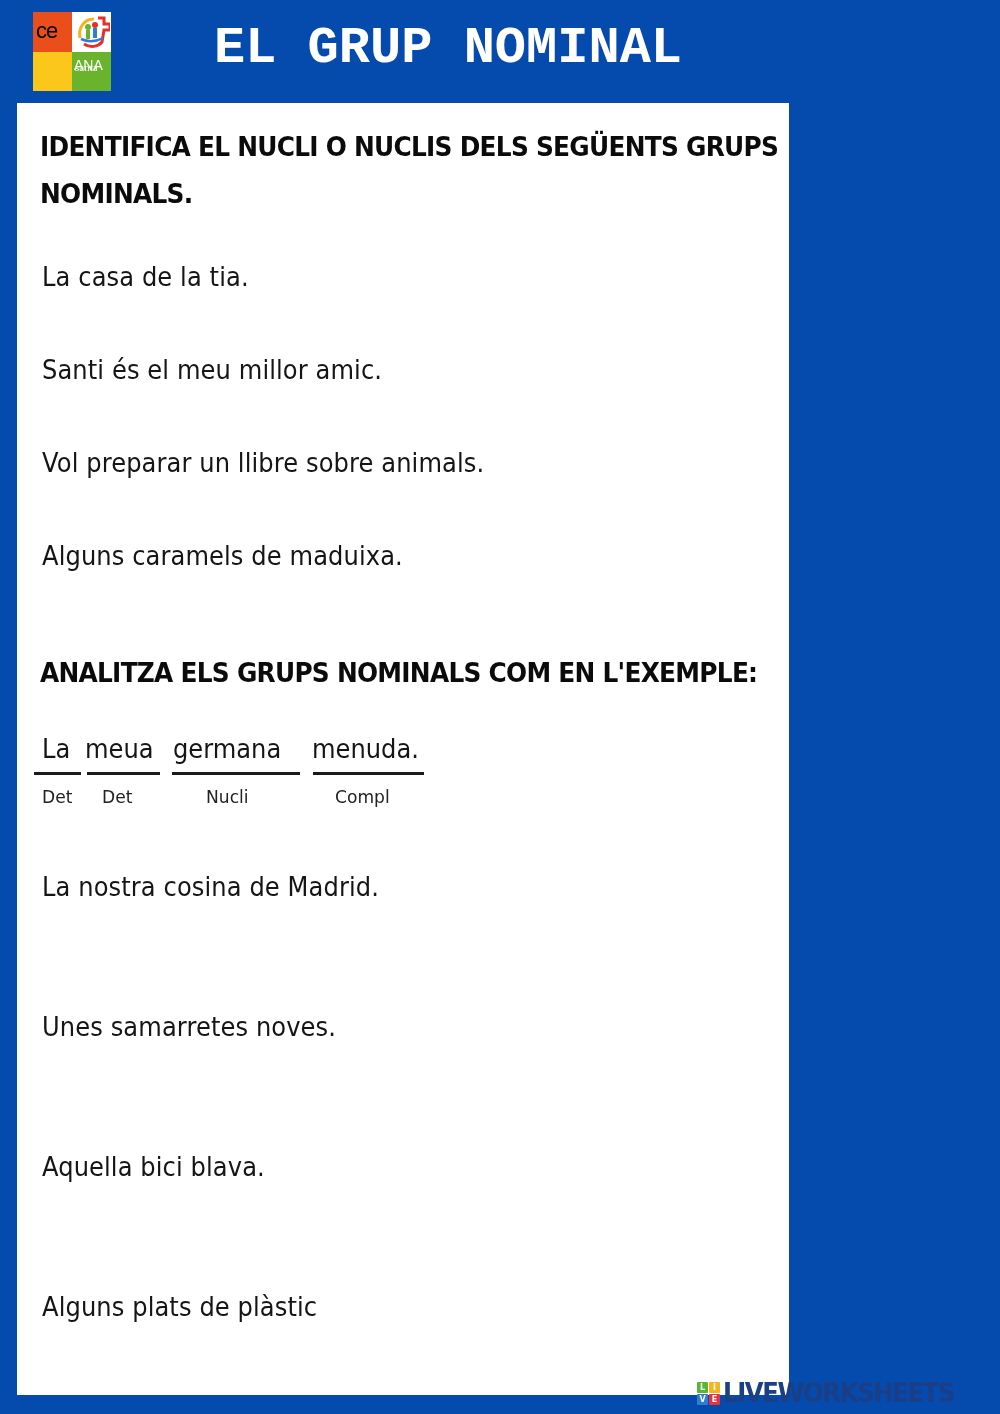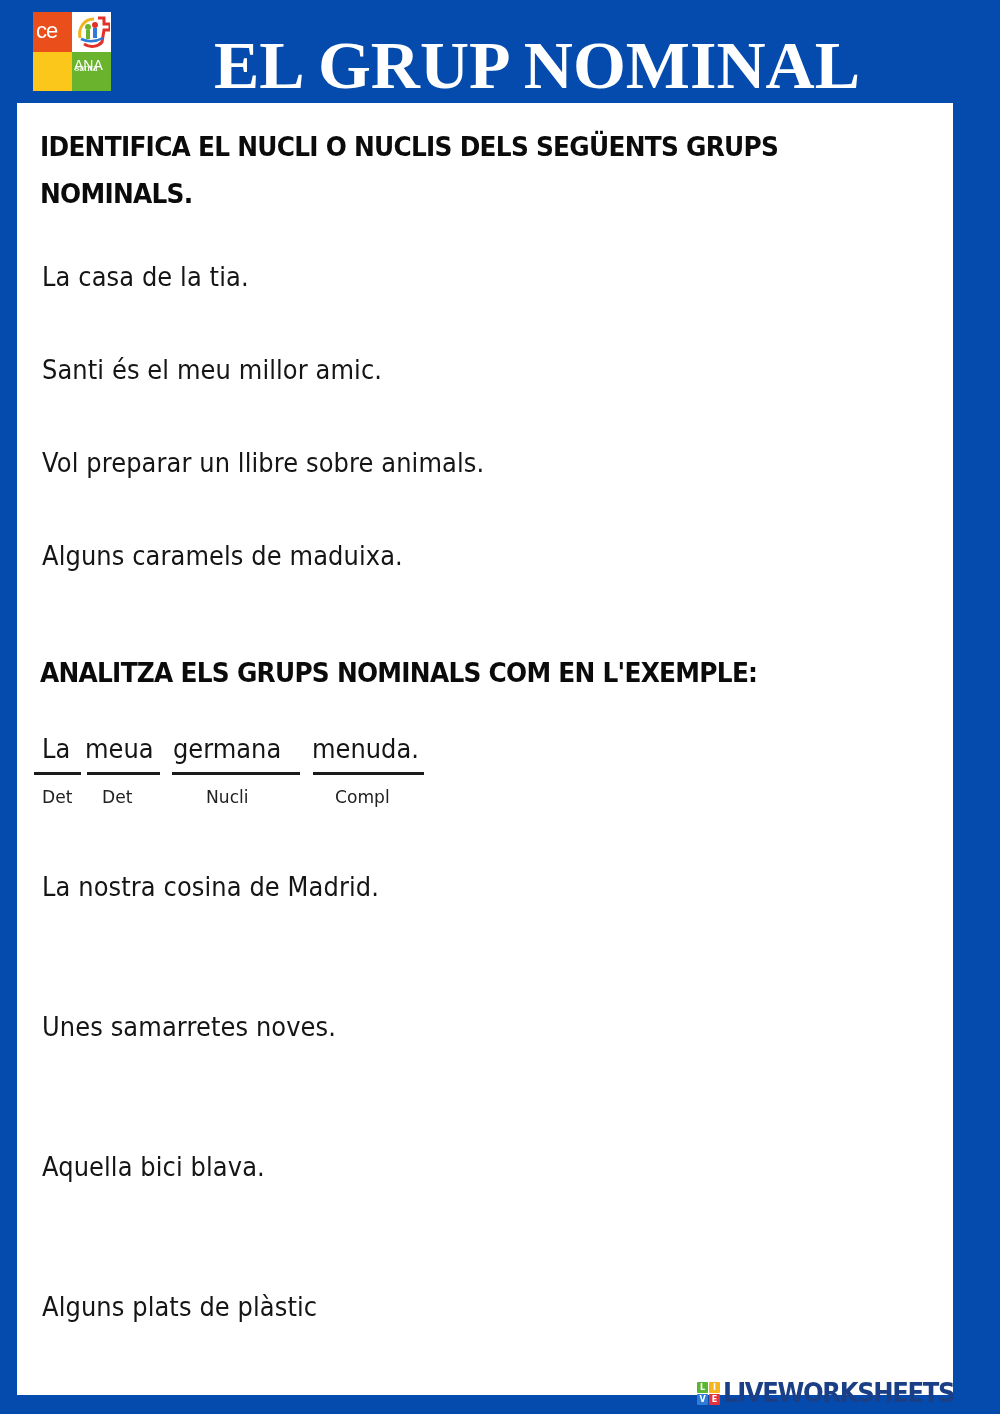--- a/index.html
+++ b/index.html
@@ -24,21 +24,21 @@
       grid-template-columns: 39px 39px;
       grid-template-rows: 40px 39px;
     }
     .logo .q { position: relative; overflow: hidden; }
     .logo .q-tl { background: #e94e1b; }
     .logo .q-tr { background: #ffffff; }
     .logo .q-bl { background: #fcc71b; }
     .logo .q-br { background: #6ab42d; }
     .logo .ce {
       position: absolute; left: 3px; top: 8px;
-      color: #ffffff;
+      color: #000000;
       font-family: "Liberation Sans", sans-serif;
       font-size: 22px; letter-spacing: -1px;
       line-height: 1;
       text-align: right;
     }
     .logo .santa {
       position: absolute; left: 3px; top: 10px;
       color: #fff;
       font-family: Liberation Serif, serif;
       font-size: 11px; line-height: 1;
@@ -49,34 +49,33 @@
       font-family: "Liberation Sans", sans-serif;
       font-size: 14px; line-height: 1;
     }
     .logo .emblem { position: absolute; left: 2px; top: 2px; }
 
     .title {
       position: absolute;
       left: 214px; top: 10px;
       width: 650px;
       color: #ffffff;
-      font-family: Liberation Serif, serif;
-      font-weight: bold;
-      font-size: 68px;
+      font-family: Liberation Mono, monospace;
+      font-weight: bold;
+      font-size: 52px;
       letter-spacing: 0px;
       line-height: 78px;
       white-space: nowrap;
-      margin-top: 16px;
     }
 
     
     .panel {
       position: absolute;
       left: 17px; top: 103px;
-      width: 936px; height: 1292px;
+      width: 772px; height: 1292px;
       background: #ffffff;
     }
 
     .heading {
       position: absolute;
       left: 23px;
       font-family: "DejaVu Sans", sans-serif;
       font-weight: bold;
       font-size: 27px;
       letter-spacing: -0.8px;

